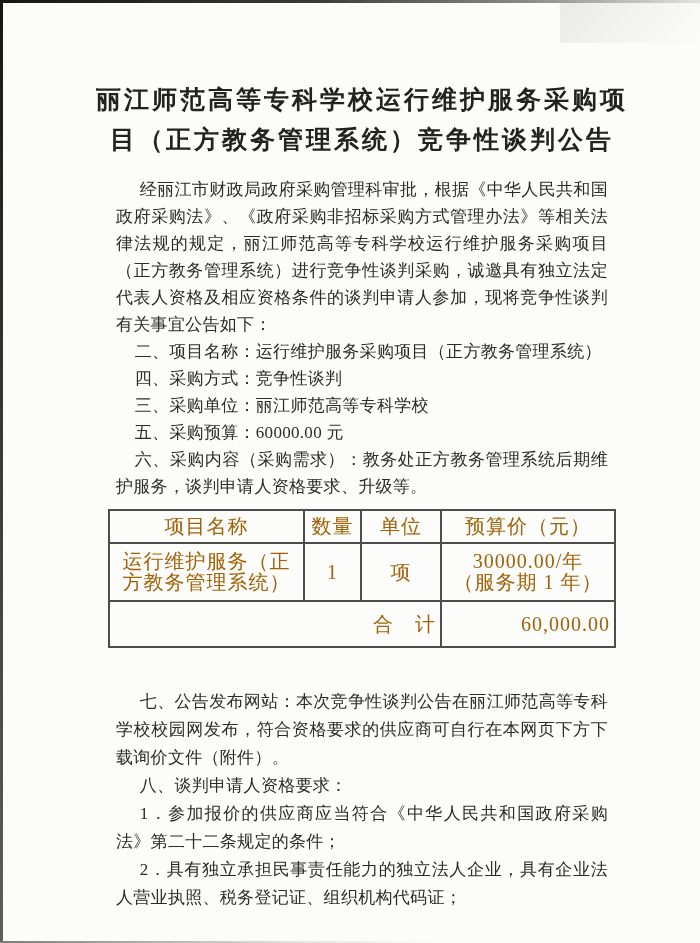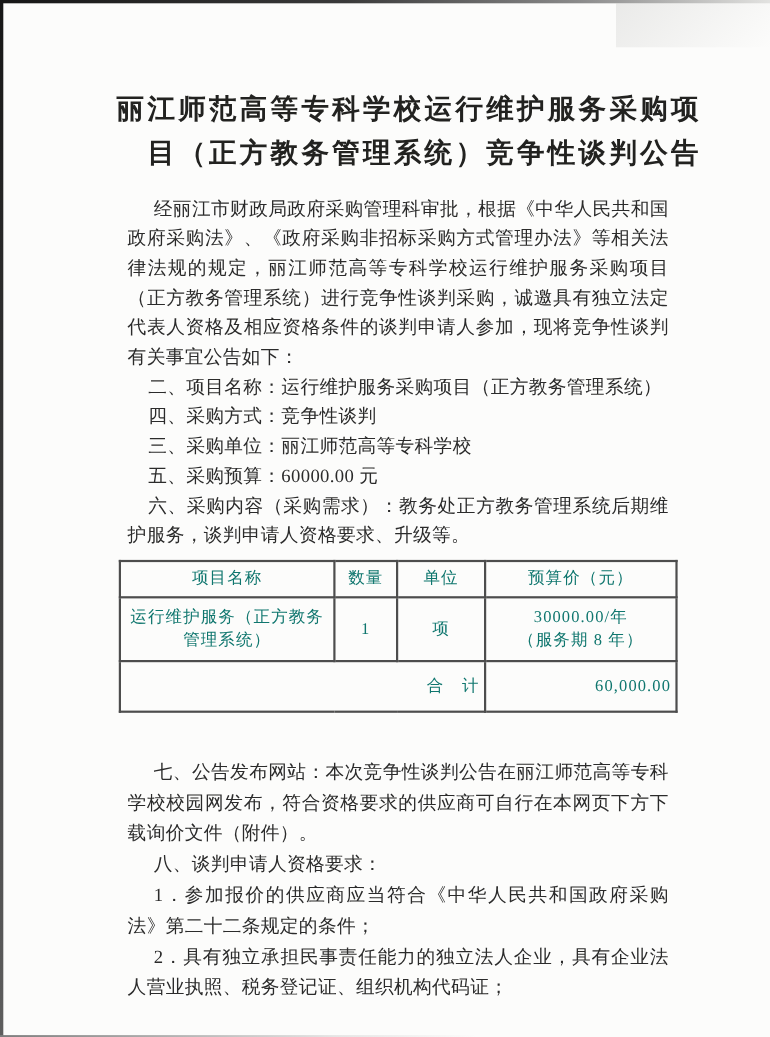--- a/index.html
+++ b/index.html
@@ -39,21 +39,21 @@
   }
 
   .doc {
     position: absolute;
     top: 80px;
     left: 116px;
     width: 492px;
   }
   .title {
     margin: 0 -30px 16px -30px;
-    text-align: right;
+    text-align: center;
     font-size: 25px;
     font-weight: 700;
     letter-spacing: 3px;
     line-height: 40px;
     color: #222220;
   }
   .para {
     margin: 0;
     font-size: 17px;
     line-height: 27px;
@@ -63,22 +63,22 @@
   }
   .item { text-indent: 1.1em; }
   .sec  { line-height: 28px; }
   .first-sec { margin-top: 40px; }
 
   .ptable {
     border-collapse: collapse;
     table-layout: fixed;
     width: 506px;
     margin: 9px 0 0 -8px;
-    font-size: 15px;
-    color: #0f766e;
+    font-size: 20px;
+    color: #a16207;
   }
   .ptable col.c1 { width: 195px; }
   .ptable col.c2 { width: 57px; }
   .ptable col.c3 { width: 80px; }
   .ptable col.c4 { width: 174px; }
   .ptable th, .ptable td {
     border: 2px solid #4d4d4d;
     text-align: center;
     vertical-align: middle;
     font-weight: 400;
@@ -124,21 +124,21 @@
           <th>数量</th>
           <th>单位</th>
           <th>预算价（元）</th>
         </tr>
         <tr class="row-main">
           <td>运行维护服务（正方教务管理系统）</td>
           <td>1</td>
           <td>项</td>
           <td>
             <div>30000.00/年</div>
-            <div>（服务期 8 年）</div>
+            <div>（服务期 1 年）</div>
           </td>
         </tr>
         <tr class="row-total">
           <td colspan="3" class="total-label">合　计</td>
           <td>60,000.00</td>
         </tr>
       </tbody>
     </table>
 
     <p class="para sec first-sec">七、公告发布网站：本次竞争性谈判公告在丽江师范高等专科学校校园网发布，符合资格要求的供应商可自行在本网页下方下载询价文件（附件）。</p>

